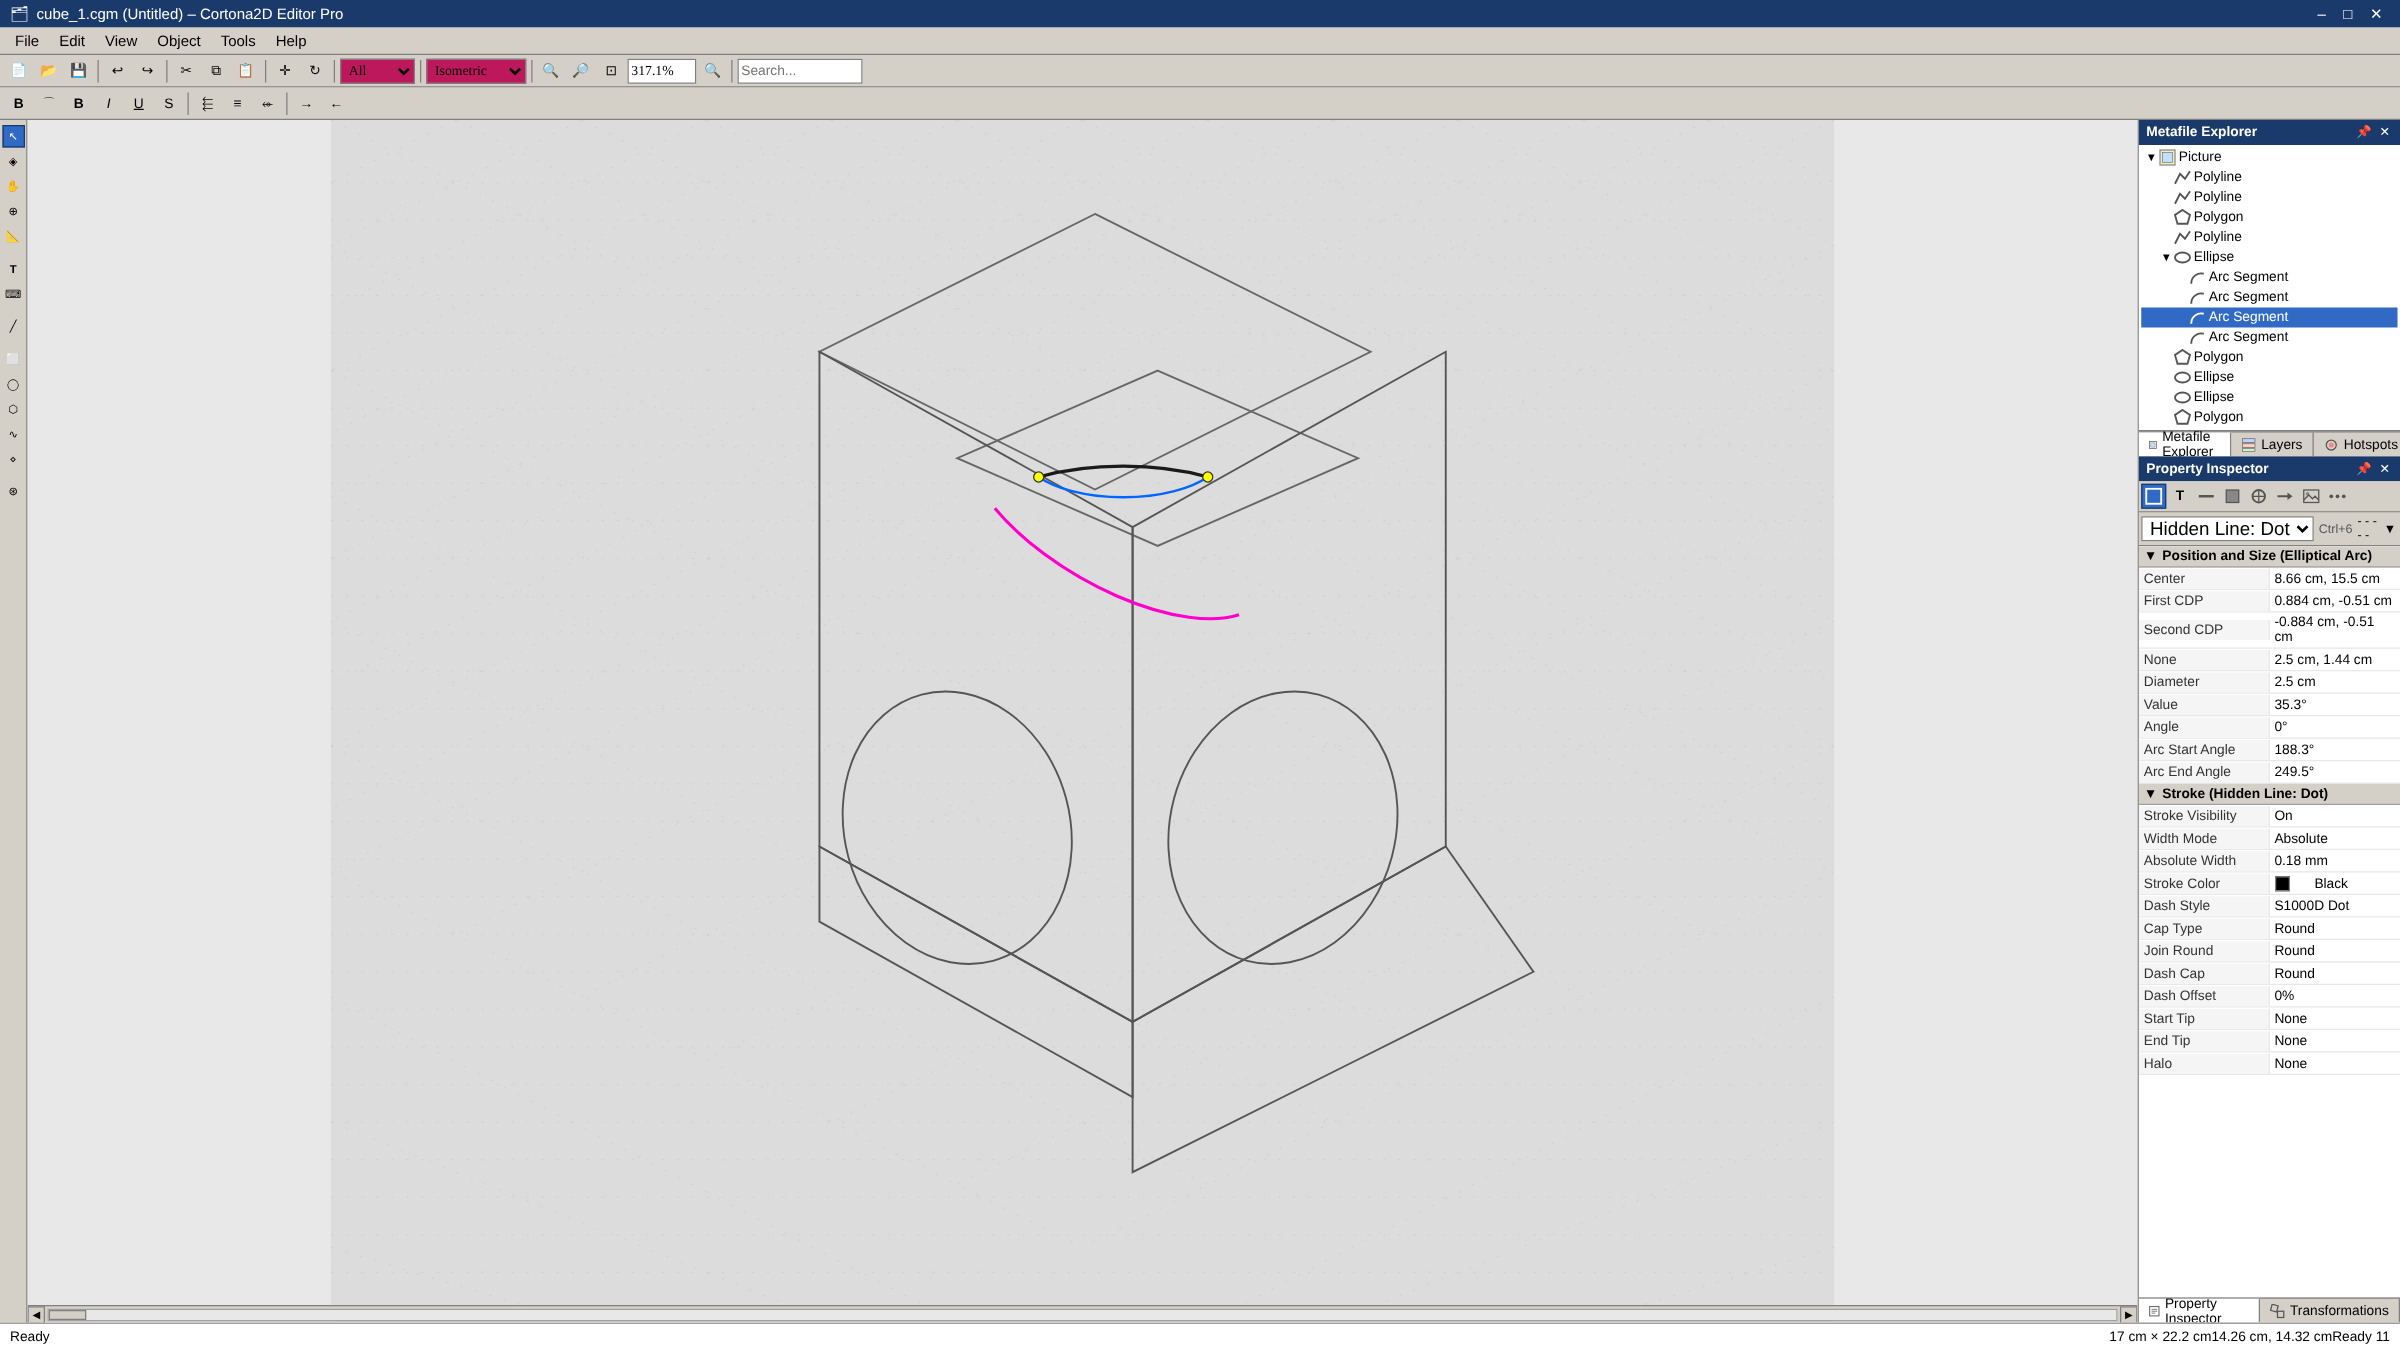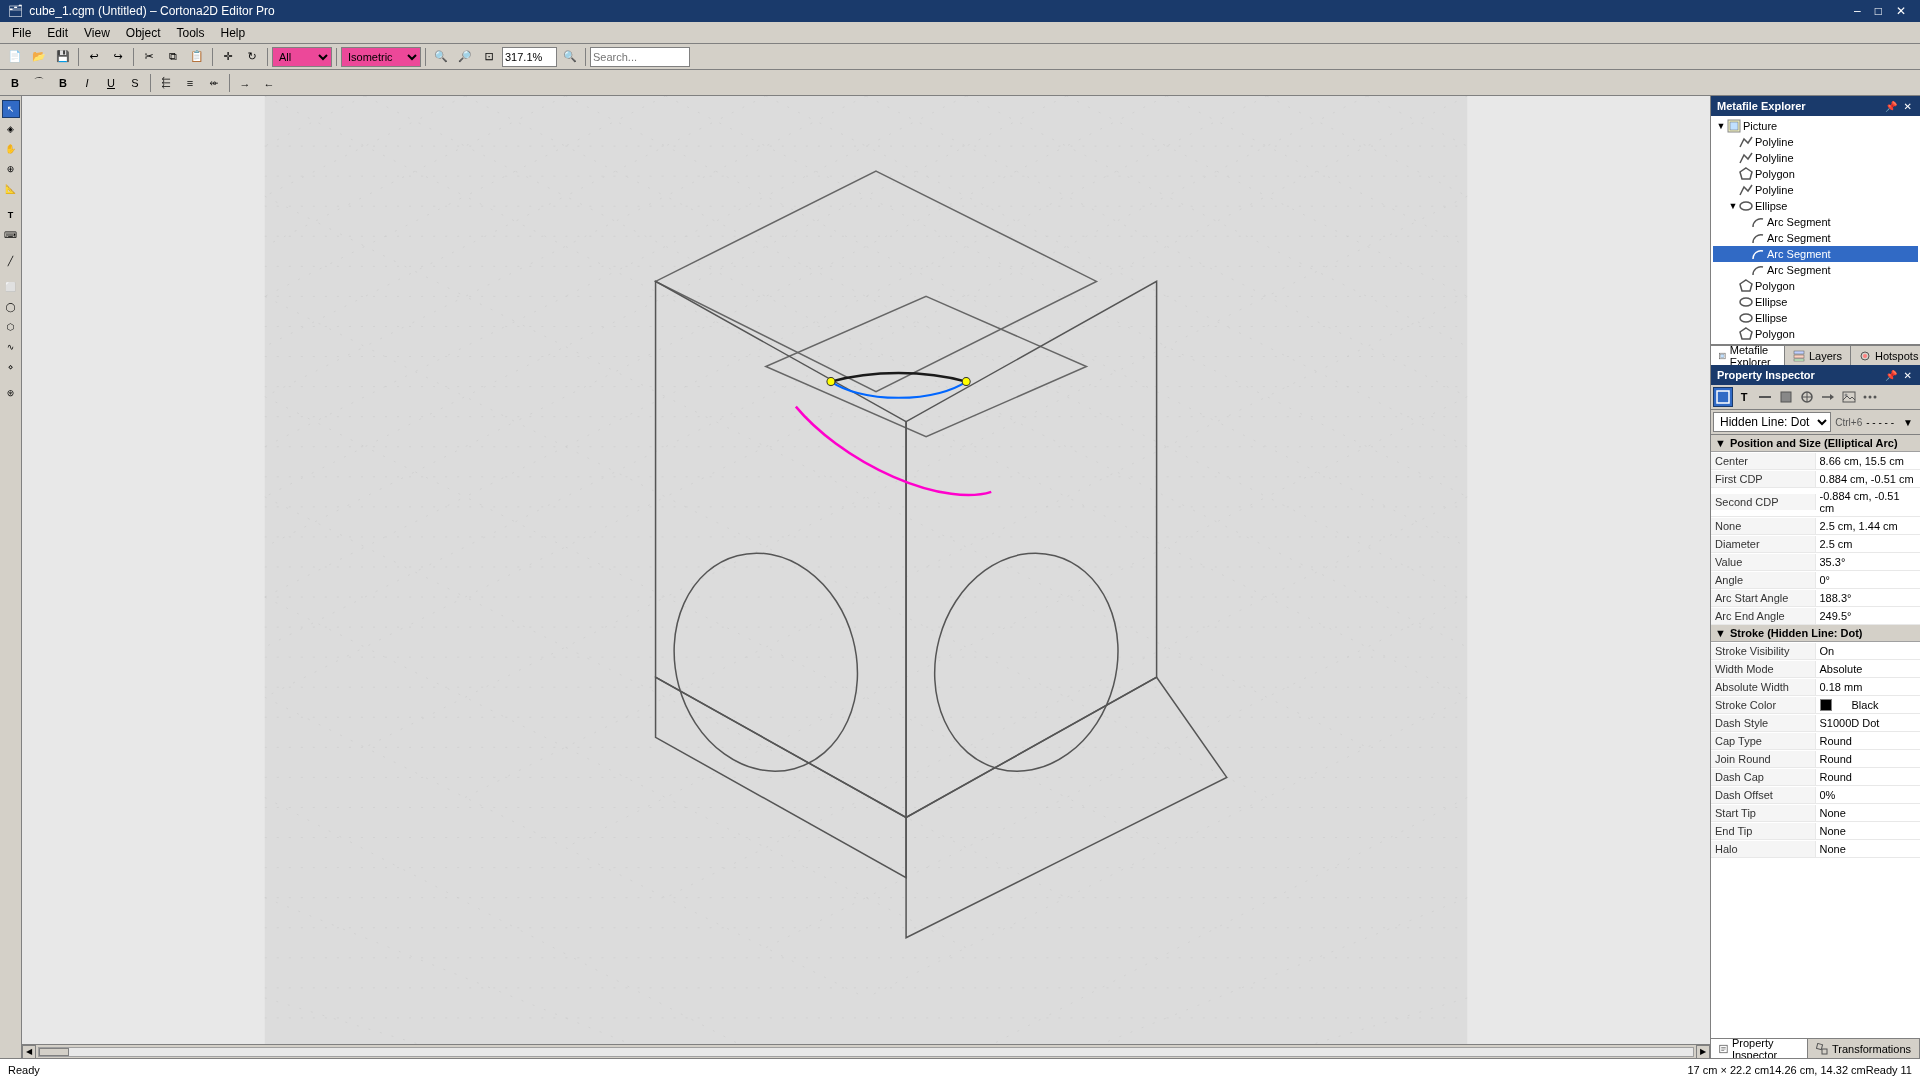--- a/index.html
+++ b/index.html
@@ -12,21 +12,21 @@
     .title-btn { background: none; border: none; color: white; cursor: pointer; font-size: 12px; padding: 0 6px; height: 22px; }
     
     
     #menu-bar { background: #d4d0c8; border-bottom: 1px solid #808080; height: 22px; display: flex; align-items: center; padding: 0 4px; }
     .menu-item { padding: 2px 8px; cursor: pointer; font-size: 12px; }
     
     
     #toolbar { background: #d4d0c8; border-bottom: 1px solid #808080; height: 26px; display: flex; align-items: center; padding: 2px 4px; gap: 2px; flex-wrap: nowrap; }
     .toolbar-btn { background: #d4d0c8; border: 1px solid transparent; width: 22px; height: 22px; cursor: pointer; display: flex; align-items: center; justify-content: center; font-size: 11px; }
     .toolbar-separator { width: 1px; background: #808080; height: 18px; margin: 0 2px; }
-    .toolbar-select { height: 20px; font-size: 11px; background: #ec4899; border: 1px solid #808080; padding: 0 2px; }
+    .toolbar-select { height: 20px; font-size: 11px; background: #be185d; border: 1px solid #808080; padding: 0 2px; font-family: Liberation Serif, serif; }
     
     
     #toolbar2 { background: #d4d0c8; border-bottom: 1px solid #808080; height: 26px; display: flex; align-items: center; padding: 2px 4px; gap: 2px; }
     
     
     #main-layout { display: flex; height: calc(1080px - 22px - 22px - 26px - 26px - 22px); }
     
     
     #left-toolbar { width: 22px; background: #d4d0c8; border-right: 1px solid #808080; display: flex; flex-direction: column; align-items: center; padding: 4px 2px; gap: 2px; }
     .left-btn { width: 18px; height: 18px; background: #d4d0c8; border: 1px solid transparent; cursor: pointer; display: flex; align-items: center; justify-content: center; font-size: 9px; }
@@ -58,21 +58,21 @@
     .bottom-tab { padding: 2px 8px; font-size: 11px; cursor: pointer; border-right: 1px solid #808080; display: flex; align-items: center; gap: 4px; }
     .bottom-tab.active { background: white; }
     
     
     #property-inspector { flex: 1; overflow: hidden; display: flex; flex-direction: column; }
     #prop-toolbar { display: flex; align-items: center; padding: 2px; gap: 1px; border-bottom: 1px solid #808080; background: #d4d0c8; }
     .prop-tool-btn { width: 20px; height: 20px; background: #d4d0c8; border: 1px solid transparent; cursor: pointer; display: flex; align-items: center; justify-content: center; font-size: 10px; }
     .prop-tool-btn.active { background: #316ac5; border: 1px solid #1a3a6b; color: white; }
     
     #prop-dropdown-row { display: flex; align-items: center; padding: 2px; border-bottom: 1px solid #808080; gap: 4px; background: #d4d0c8; }
-    .prop-dropdown { height: 20px; font-size: 12px; background: white; border: 1px solid #808080; flex: 1; padding: 0 2px; }
+    .prop-dropdown { height: 20px; font-size: 15px; background: white; border: 1px solid #808080; flex: 1; padding: 0 2px; }
     
     #prop-content { flex: 1; overflow-y: auto; background: white; }
     
     .prop-section-header { background: #d4d0c8; padding: 2px 4px; font-weight: bold; font-size: 11px; display: flex; align-items: center; gap: 4px; cursor: pointer; border-bottom: 1px solid #a0a0a0; }
     .prop-row { display: flex; align-items: center; border-bottom: 1px solid #e8e8e8; min-height: 18px; }
     .prop-label { width: 50%; padding: 2px 4px; font-size: 11px; color: #333; border-right: 1px solid #e8e8e8; background: #f5f5f5; }
     .prop-value { width: 50%; padding: 2px 4px; font-size: 11px; color: #000; }
     .prop-value.color-box { display: flex; align-items: center; gap: 20px; }
     .color-swatch { width: 12px; height: 12px; border: 1px solid #808080; display: inline-block; }
     
@@ -136,21 +136,21 @@
     <option>All</option>
   </select>
   <div class="toolbar-separator"></div>
   <select class="toolbar-select" style="width:80px;">
     <option>Isometric</option>
   </select>
   <div class="toolbar-separator"></div>
   <button class="toolbar-btn">🔍</button>
   <button class="toolbar-btn">🔎</button>
   <button class="toolbar-btn">⊡</button>
-  <input type="text" style="width: 55px; height: 20px; font-size: 11px; border: 1px solid rgb(128, 128, 128); padding: 0px 2px;" value="317.1%">
+  <input type="text" style="width: 55px; height: 20px; font-size: 11px; border: 1px solid rgb(128, 128, 128); padding: 0px 2px; font-family: Liberation Serif, serif;" value="317.1%">
   <button class="toolbar-btn">🔍</button>
   <div class="toolbar-separator"></div>
   <input type="text" style="width: 100px; height: 20px; font-size: 11px; border: 1px solid rgb(128, 128, 128); padding: 0px 2px;" placeholder="Search...">
 </div>
 
 <div id="toolbar2">
   <button class="toolbar-btn" style="font-weight:bold;">B</button>
   <button class="toolbar-btn">⌒</button>
   <button class="toolbar-btn" style="font-weight:bold;">B</button>
   <button class="toolbar-btn" style="font-style:italic;">I</button>

